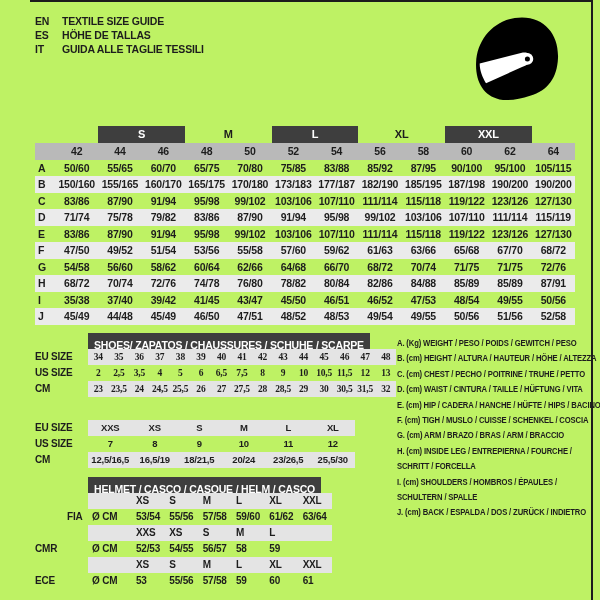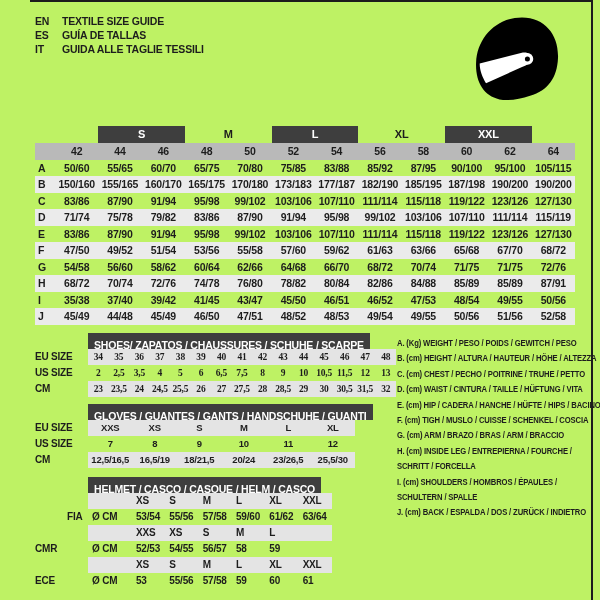--- a/index.html
+++ b/index.html
@@ -85,21 +85,21 @@
   <div id="top-line"></div>
   <div id="right-line"></div>
 
   <div id="langs">
       <div class="lang-row">
         <span class="lang-code">EN</span>
         <span class="lang-label">TEXTILE SIZE GUIDE</span>
       </div>
       <div class="lang-row">
         <span class="lang-code">ES</span>
-        <span class="lang-label">GUÍA DE TALLAS</span>
+        <span class="lang-label">HÖHE DE TALLAS</span>
       </div>
       <div class="lang-row">
         <span class="lang-code">IT</span>
         <span class="lang-label">GUIDA ALLE TAGLIE TESSILI</span>
       </div>
     </div>
 
   <svg id="helmet-icon" viewBox="0 0 100 100" aria-hidden="true">
     <path d="M30 96 C12 92 3 76 4 55 C5 28 26 5 55 5 C81 5 96 25 95 50 C94 72 84 86 64 92 C52 96 39 98 30 96 Z" fill="#000"></path>
     <path d="M8 56 L56 44 C61 43 65 46 65 50 C65 55 61 58 55 60 L15 78 C11 71 8 64 8 56 Z" fill="#fff"></path>
@@ -356,21 +356,20 @@
           <td>30,5</td>
           <td>31,5</td>
           <td>32</td>
         </tr>
       </tbody>
   </table>
   <div class="side-label" id="lbl-shoes-eu">EU SIZE</div>
   <div class="side-label" id="lbl-shoes-us">US SIZE</div>
   <div class="side-label" id="lbl-shoes-cm">CM</div>
 
-  <div class="bar" id="gloves-bar">GLOVES / GUANTES / GANTS / HANDSCHUHE / GUANTI</div>
   <table class="sec-table" id="gloves-table">
     <tbody id="gloves-body">
         <tr class="gray">
           <td>XXS</td>
           <td>XS</td>
           <td>S</td>
           <td>M</td>
           <td>L</td>
           <td>XL</td>
         </tr>

